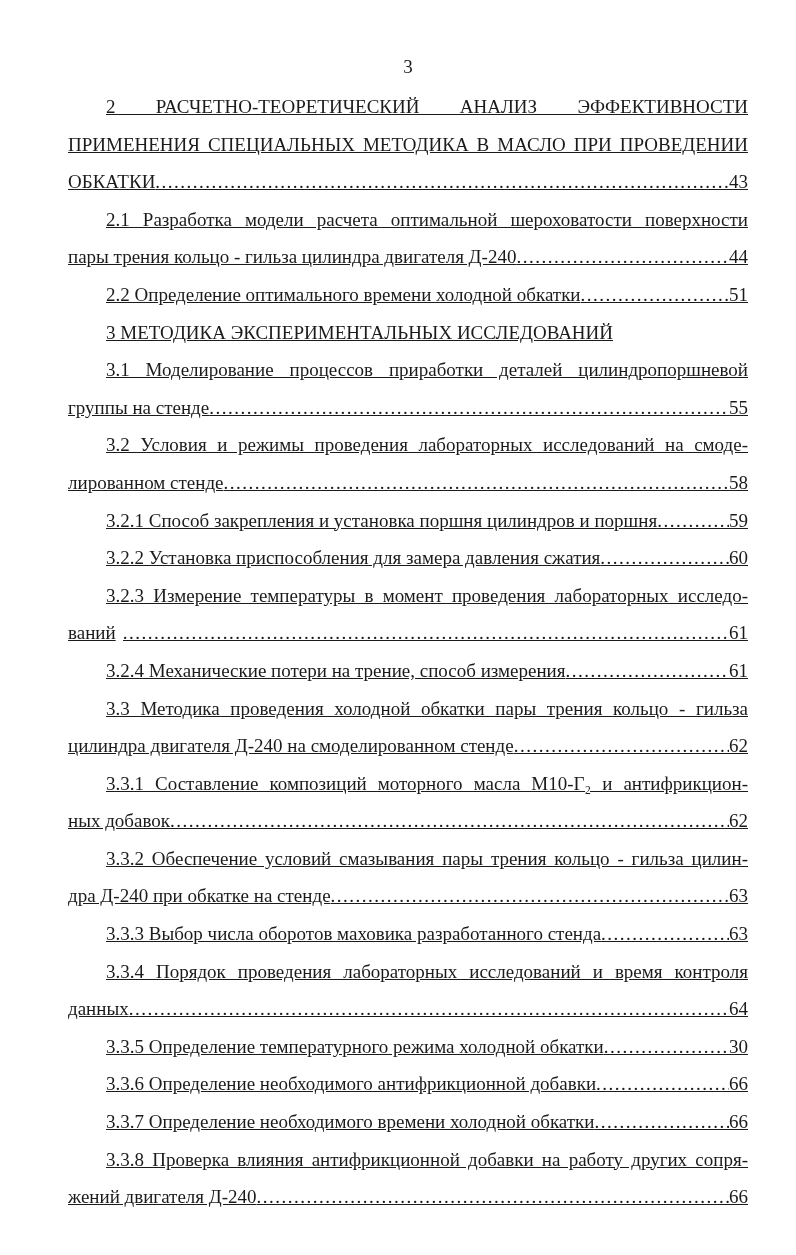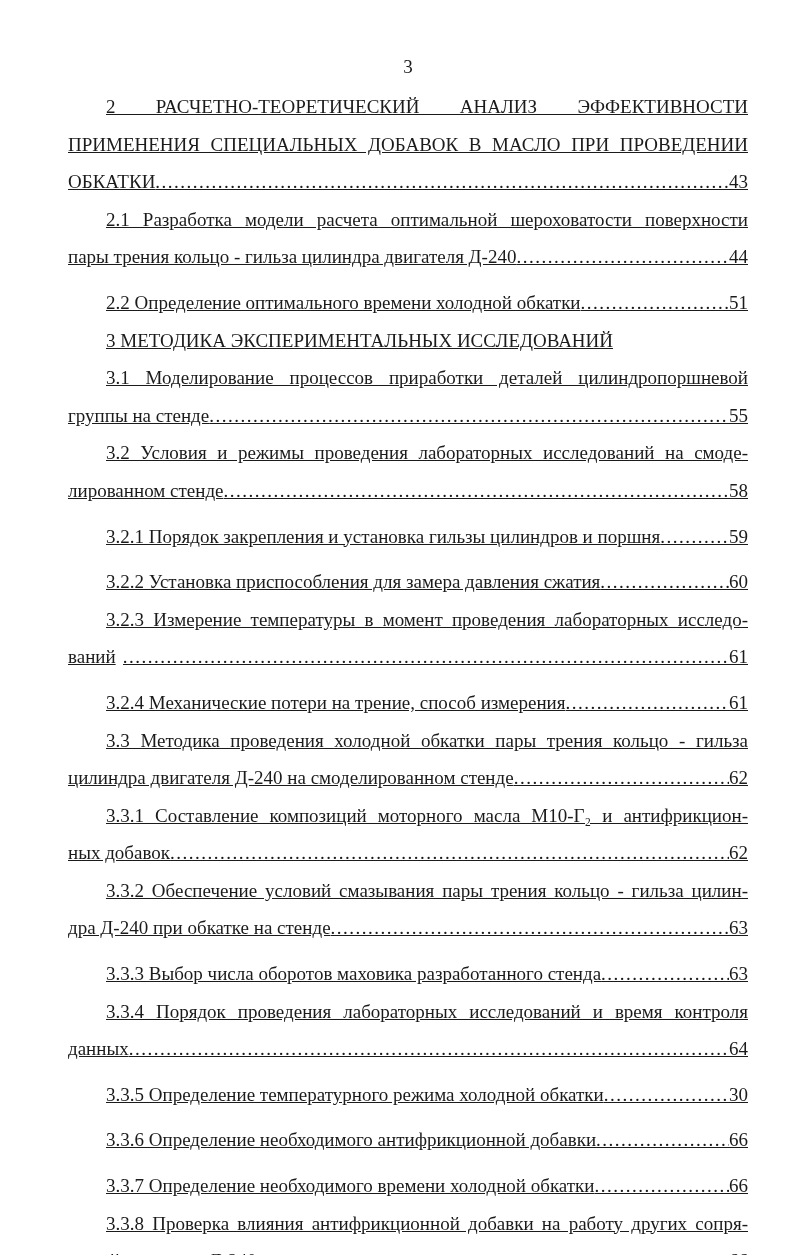--- a/index.html
+++ b/index.html
@@ -58,31 +58,30 @@
     letter-spacing: 1.5px;
   }
   .toc .pg {
     flex: 0 0 auto;
   }
   .toc .line.indent {
     padding-left: 38px;
   }
   .toc .line.fill.indent {
     padding-left: 38px;
-    margin-top: 8px;
   }
 </style>
 </head>
 <body>
 
 <div class="page">
   <div class="pagenum">3</div>
   <div class="toc" id="toc">
       <div class="line justify indent"><span class="t">2 РАСЧЕТНО-ТЕОРЕТИЧЕСКИЙ АНАЛИЗ ЭФФЕКТИВНОСТИ</span></div>
-      <div class="line justify"><span class="t">ПРИМЕНЕНИЯ СПЕЦИАЛЬНЫХ ДОБАВОК В МАСЛО ПРИ ПРОВЕДЕНИИ</span></div>
+      <div class="line justify"><span class="t">ПРИМЕНЕНИЯ СПЕЦИАЛЬНЫХ МЕТОДИКА В МАСЛО ПРИ ПРОВЕДЕНИИ</span></div>
       <div class="line fill">
         <span class="t">ОБКАТКИ</span>
         <span class="leader">....................................................................................................................................................................................................................................................................</span>
         <span class="pg">43</span>
       </div>
       <div class="line justify indent"><span class="t">2.1 Разработка модели расчета оптимальной шероховатости поверхности</span></div>
       <div class="line fill">
         <span class="t">пары трения кольцо - гильза цилиндра двигателя Д-240</span>
         <span class="leader">....................................................................................................................................................................................................................................................................</span>
         <span class="pg">44</span>
@@ -99,21 +98,21 @@
         <span class="leader">....................................................................................................................................................................................................................................................................</span>
         <span class="pg">55</span>
       </div>
       <div class="line justify indent"><span class="t">3.2 Условия и режимы проведения лабораторных исследований на смоде-</span></div>
       <div class="line fill">
         <span class="t">лированном стенде</span>
         <span class="leader">....................................................................................................................................................................................................................................................................</span>
         <span class="pg">58</span>
       </div>
       <div class="line fill indent">
-        <span class="t">3.2.1 Порядок закрепления и установка гильзы цилиндров и поршня</span>
+        <span class="t">3.2.1 Способ закрепления и установка поршня цилиндров и поршня</span>
         <span class="leader">....................................................................................................................................................................................................................................................................</span>
         <span class="pg">59</span>
       </div>
       <div class="line fill indent">
         <span class="t">3.2.2 Установка приспособления для замера давления сжатия</span>
         <span class="leader">....................................................................................................................................................................................................................................................................</span>
         <span class="pg">60</span>
       </div>
       <div class="line justify indent"><span class="t">3.2.3 Измерение температуры в момент проведения лабораторных исследо-</span></div>
       <div class="line fill gap">

